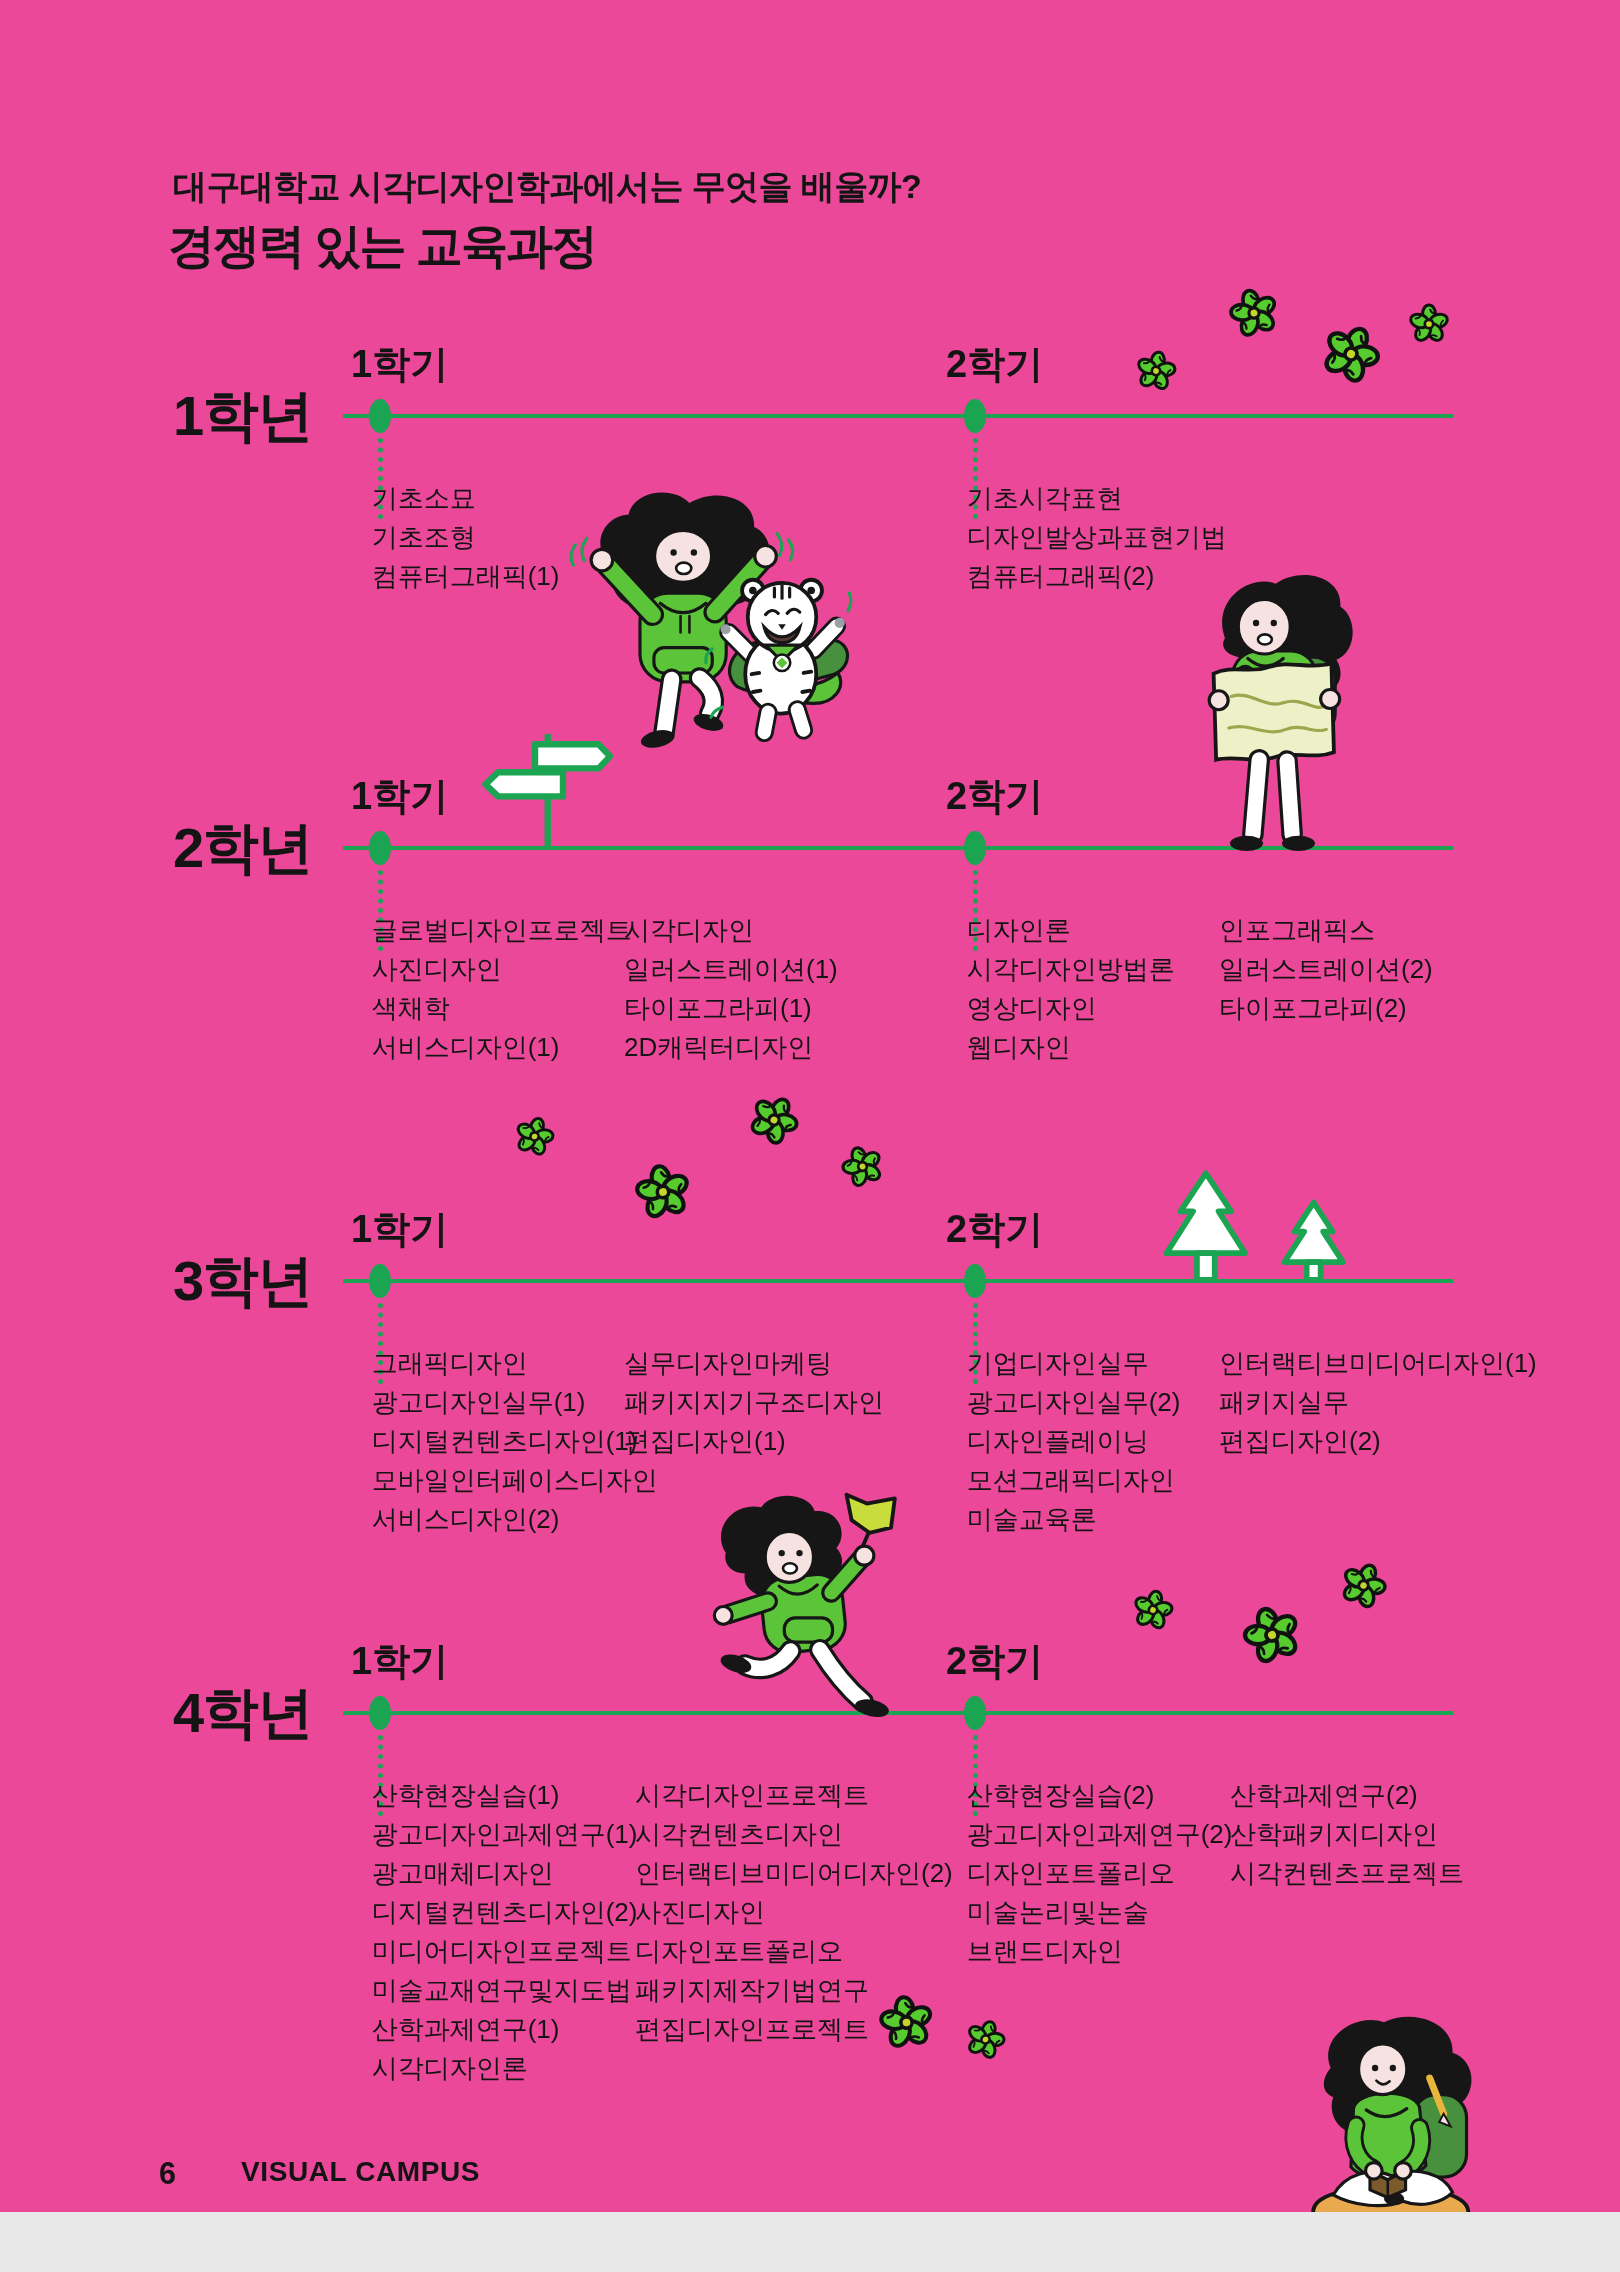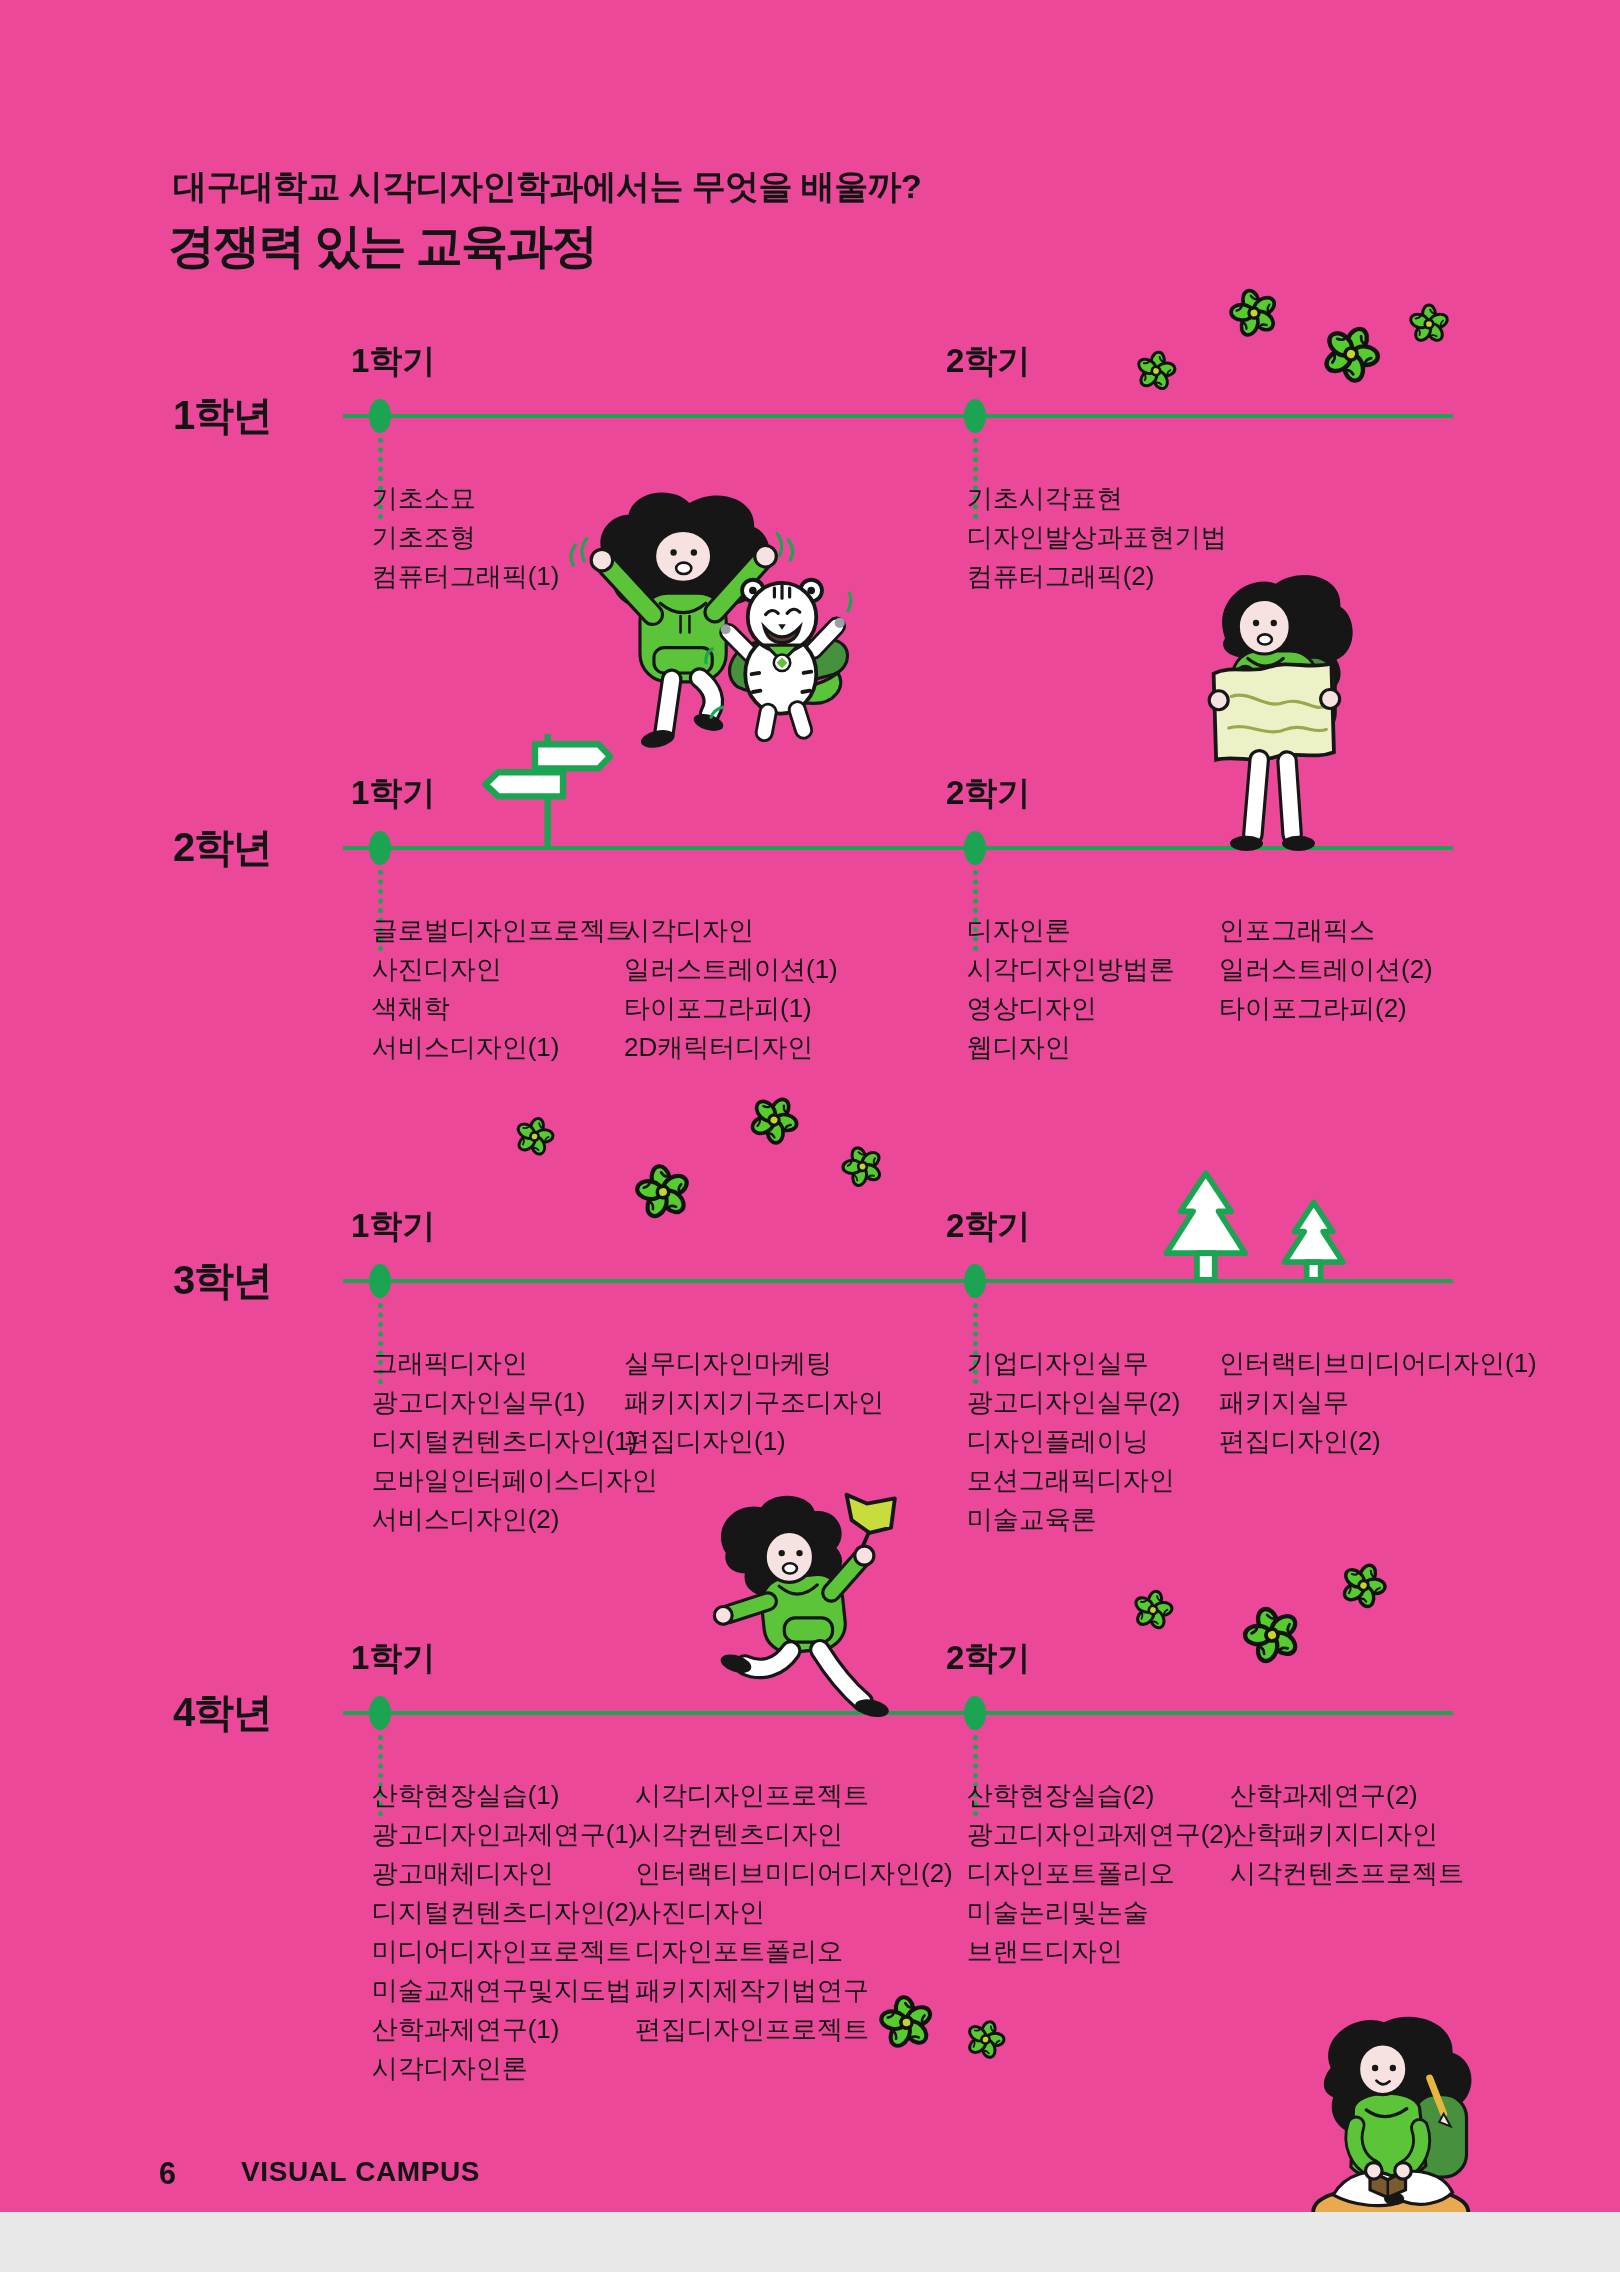--- a/index.html
+++ b/index.html
@@ -5,24 +5,24 @@
   html,body{margin:0;padding:0;background:#e8e8e8;}
   .page{position:relative;width:1620px;height:2212px;background:#ec4899;overflow:hidden;
         font-family:"Liberation Sans","DejaVu Sans",sans-serif;color:var(--text,#141414);}
   .abs{position:absolute;}
   .subtitle{left:173px;top:164px;font-size:34px;font-weight:600;letter-spacing:-0.6px;white-space:nowrap;}
   .title{left:168px;top:215px;font-size:47px;font-weight:900;letter-spacing:-1.9px;white-space:nowrap;}
   .year-block{position:absolute;left:0;width:1620px;height:0;}
   .y1{top:416px}.y2{top:848px}.y3{top:1281px}.y4{top:1713px}
   .timeline{position:absolute;left:343px;width:1110px;top:-2.5px;height:4.4px;background:var(--line,#1ba552);}
   .year-label{position:absolute;left:173px;top:-32px;height:63px;line-height:63px;
-              font-size:40px;font-weight:800;letter-spacing:-1.3px;white-space:nowrap;}
+              font-size:56px;font-weight:800;letter-spacing:-1.3px;white-space:nowrap;}
   .sem{position:absolute;top:0;}
   .sem.s1{left:380px}.sem.s2{left:975px}
-  .sem-label{position:absolute;left:-29px;top:-77px;font-size:33px;font-weight:700;white-space:nowrap;}
+  .sem-label{position:absolute;left:-29px;top:-77px;font-size:38px;font-weight:700;white-space:nowrap;}
   .dot{position:absolute;left:-10.8px;top:-17px;width:21.6px;height:34px;border-radius:50%;background:var(--line,#1ba552);}
   .dotline{position:absolute;left:-2.5px;top:21.6px;height:81px;width:0;border-left:5.7px dotted var(--line,#1ba552);}
   .col{position:absolute;top:63px;}
   .col.c1{left:-8.3px}.col.c2{left:244px}
   .y4 .col.c2{left:255px}
   .course{font-size:26px;line-height:39px;white-space:nowrap;color:var(--text,#141414);}
   .footer-num{left:159px;top:2156px;font-size:30.5px;font-weight:700;}
   .footer-brand{left:241px;top:2156px;font-size:28px;font-weight:700;letter-spacing:0.6px;}
   svg{display:block;overflow:visible;}
 </style>

